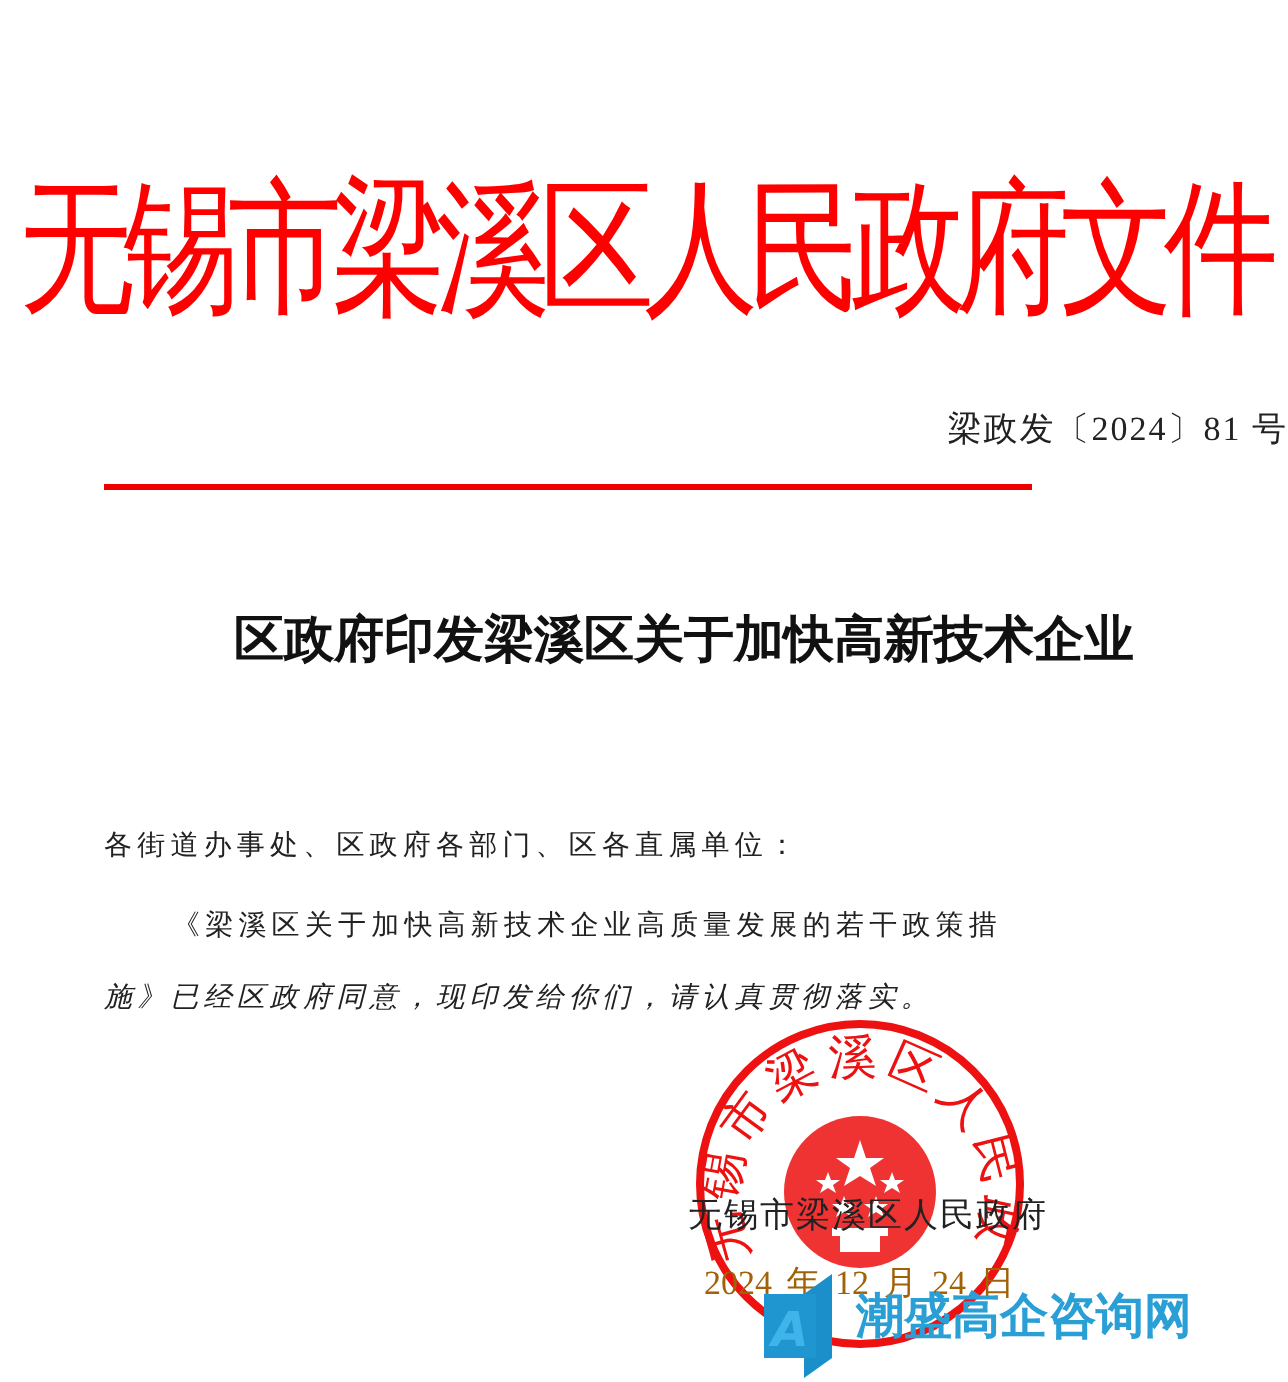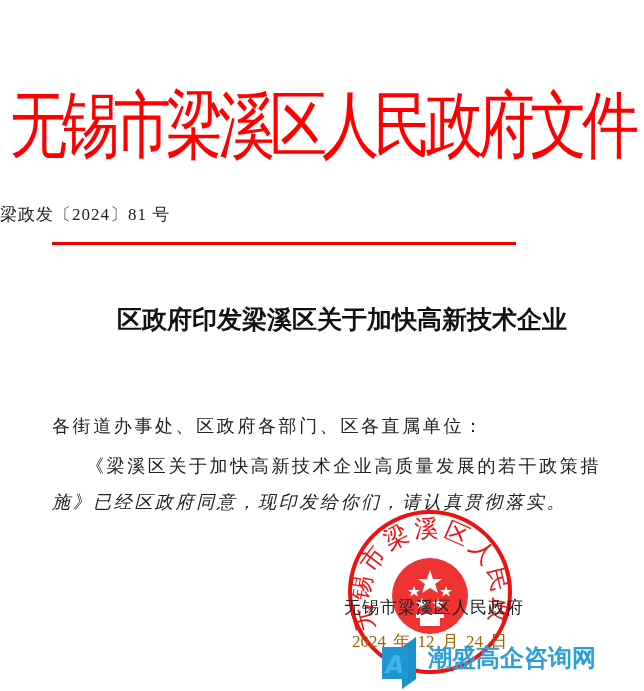--- a/index.html
+++ b/index.html
@@ -7,35 +7,35 @@
     width: 644px; height: 691px; background: #ffffff; position: relative; overflow: hidden;
     font-family: "DejaVu Serif", "Liberation Serif", serif;
   }
   .masthead {
     position: absolute; left: 0; top: 76px; width: 644px; text-align: center;
     color: #ff0000; font-size: 57px; line-height: 76px; letter-spacing: -5px;
     font-family: "DejaVu Serif", serif; font-weight: normal;
     transform: scaleY(1.28); transform-origin: center top;
   }
   .doc-number {
-    position: absolute; left: 0; top: 203px; width: 644px; text-align: left;
+    position: absolute; left: 0; top: 203px; width: 644px; text-align: right;
     font-size: 17px; color: #222; letter-spacing: 1px;
     font-family: "Liberation Serif", "DejaVu Serif", serif;
   }
   .red-rule {
     position: absolute; left: 52px; top: 242px; width: 464px; height: 3px; background: #ee0000;
   }
   .title {
     position: absolute; left: 0; top: 302px; width: 644px; text-align: center;
     font-size: 25px; font-weight: bold; color: #111; line-height: 35px;
     font-family: "DejaVu Serif", serif;
     padding-left: 20px;
   }
   .body-text {
-    position: absolute; left: 52px; width: 560px; color: #222; font-size: 18px;
+    position: absolute; left: 52px; width: 560px; color: #222; font-size: 14px;
     letter-spacing: 2.6px; font-family: "DejaVu Serif", serif; white-space: nowrap;
   }
   .addressee { top: 414px; }
   .para1 { top: 454px; left: 86px; }
   .para2 { top: 490px; font-style: italic; }
   .seal {
     position: absolute; left: 346px; top: 508px; width: 168px; height: 168px;
   }
   .signature {
     position: absolute; left: 344px; top: 596px; font-size: 17px; color: #222; letter-spacing: 1px;

